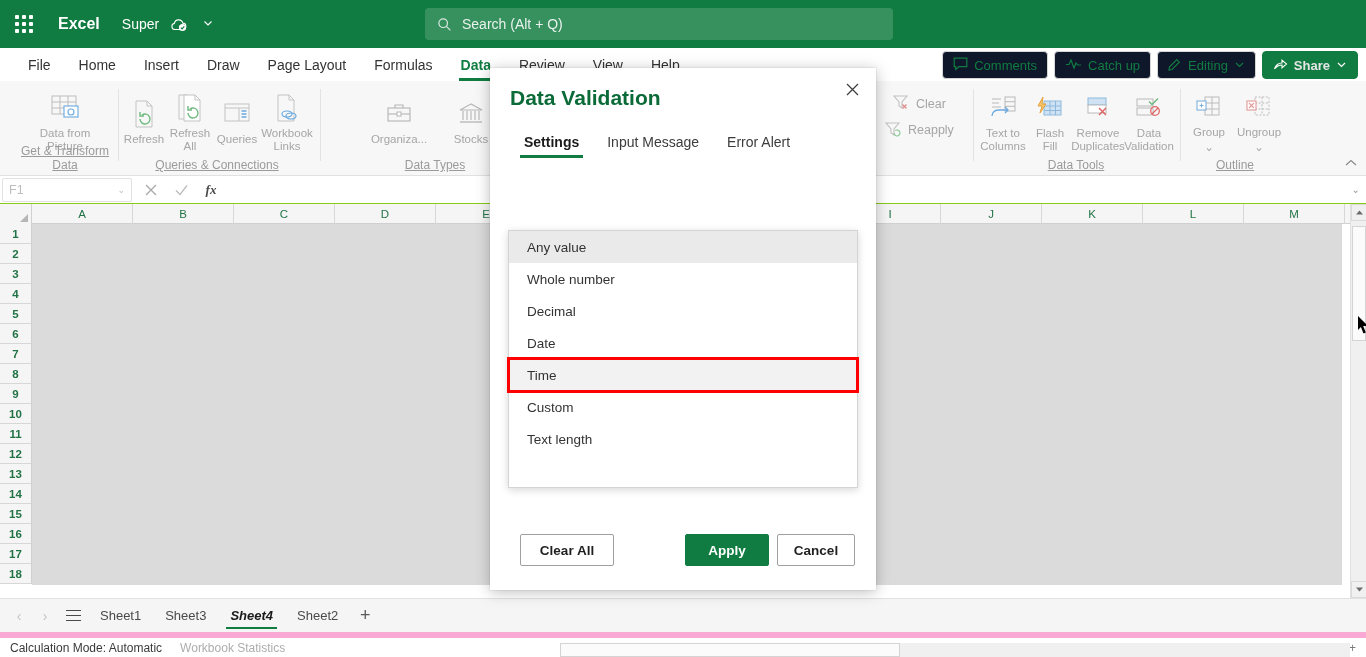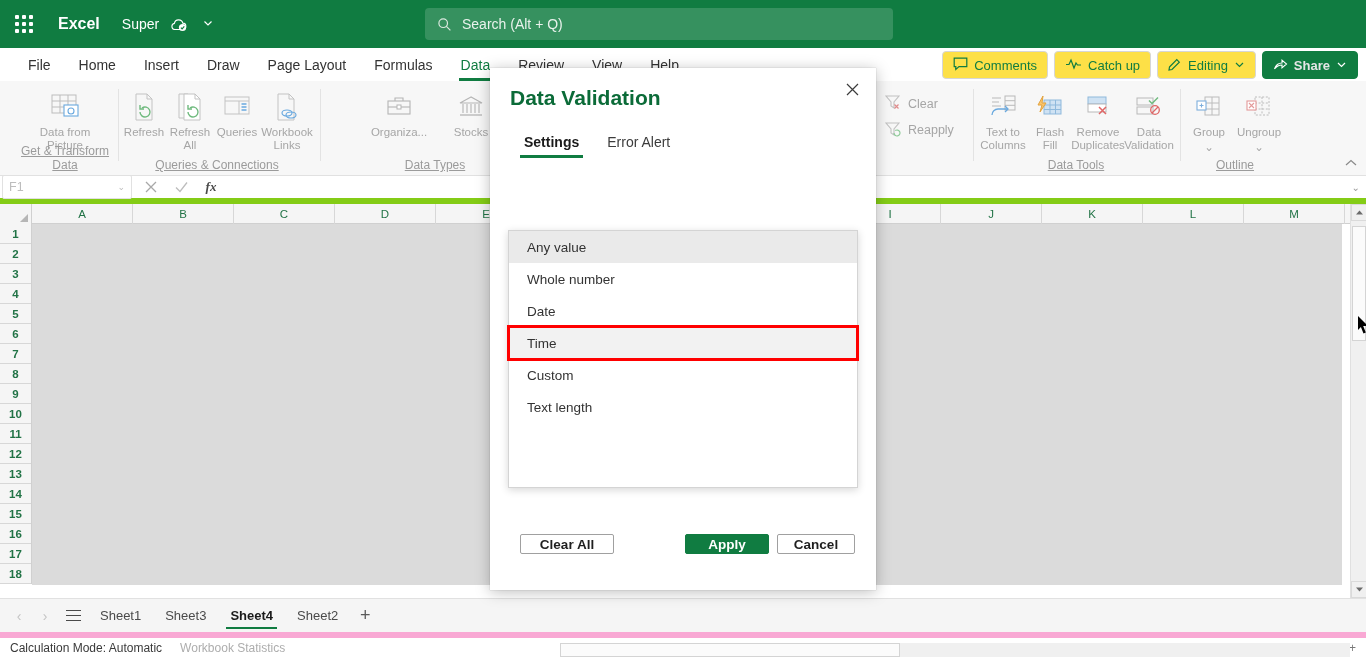--- a/index.html
+++ b/index.html
@@ -44,48 +44,48 @@
 
   
   .tabsrow {
     position: absolute; top: 48px; left: 0; width: 1366px; height: 33px;
     background: #fff; display: flex; align-items: center; padding-left: 14px;
   }
   .rtab {
     font-size: 14px; color: #333; padding: 6px 14px; cursor: pointer;
     position: relative; white-space: nowrap;
   }
-  .rtab.active { color: #107c41; font-weight: 400; }
+  .rtab.active { color: #107c41; font-weight: 700; }
   .rtab.active::after {
     content: ""; position: absolute; left: 12px; right: 12px; bottom: -2px;
     height: 2.5px; background: #107c41;
   }
   .tabs-right {
     position: absolute; right: 8px; top: 3px; display: flex; align-items: center; gap: 6px;
   }
   .pillbtn {
-    height: 28px; border: 1px solid #d6d6d6; border-radius: 4px; background: #fde047;
+    height: 28px; border: 1px solid #d6d6d6; border-radius: 4px; background: #0f172a;
     display: flex; align-items: center; gap: 6px; padding: 0 10px;
     font-size: 13px; color: #107c41; cursor: pointer; white-space: nowrap;
   }
   .pillbtn.share {
     background: #107c41; color: #e5e5e5; border-color: #107c41; font-weight: bold;
   }
   .pillbtn.share .lbl { font-weight: bold; }
 
   
   .ribbon {
     position: absolute; top: 81px; left: 0; width: 1366px; height: 95px;
     background: #f7f7f7; border-bottom: 1px solid #e1e1e1;
   }
   .rgroup {
     position: absolute; top: 0; height: 95px;
     display: flex; flex-direction: column; align-items: center;
   }
-  .rgroup .items { display: flex; align-items: flex-start; height: 72px; padding-top: 5px; }
+  .rgroup .items { display: flex; align-items: center; height: 72px; padding-top: 5px; }
   .rgroup .gname {
     font-size: 12px; color: #9b9b9b; text-align: center; width: 100%;
     position: absolute; bottom: 4px; text-decoration: underline;
   }
   .rsep { position: absolute; top: 8px; width: 1px; height: 72px; background: #e3e3e3; }
   .rbtn {
     width: 72px; display: flex; flex-direction: column; align-items: center;
     cursor: pointer; padding-top: 4px;
   }
   .rbtn .ic { height: 34px; display: flex; align-items: center; justify-content: center; }
@@ -99,21 +99,21 @@
   }
   .rbtn-sm .lb { font-size: 12.5px; color: #a6a6a6; }
   .ribbon-collapse {
     position: absolute; right: 8px; bottom: 4px; color: #666; font-size: 12px; cursor: pointer;
   }
 
   
   .fbar {
     position: absolute; top: 176px; left: 0; width: 1366px; height: 28px;
     background: #fff; display: flex; align-items: center;
-    border-bottom: 6px solid #84cc16;
+    border-bottom: 1px solid #84cc16;
   }
   .namebox {
     width: 130px; height: 24px; margin-left: 2px; border: 1px solid #e1e1e1;
     border-radius: 2px; display: flex; align-items: center; padding: 0 6px;
     font-size: 12.5px; color: #bdbdbd; cursor: text; background: #fff;
   }
   .namebox .nb-chev { margin-left: auto; color: #bdbdbd; font-size: 9px; }
   .fbtns { display: flex; align-items: center; gap: 0px; margin-left: 4px; }
   .fbtn {
     width: 30px; height: 24px; display: flex; align-items: center; justify-content: center;
@@ -201,21 +201,21 @@
     color: #c4c4c4; font-size: 14px; cursor: pointer;
   }
   .allsheets {
     width: 30px; height: 26px; display: flex; align-items: center; justify-content: center;
     cursor: pointer;
   }
   .stab {
     font-size: 13px; color: #4a4a4a; padding: 6px 12px; cursor: pointer;
     position: relative; white-space: nowrap;
   }
-  .stab.active { font-weight: bold; color: #1a1a1a; }
+  .stab.active { font-weight: bold; color: #1a1a1a; font-style: italic; }
   .stab.active::after {
     content: ""; position: absolute; left: 8px; right: 8px; bottom: 0;
     height: 2.5px; background: #107c41;
   }
   .addsheet {
     width: 30px; height: 26px; display: flex; align-items: center; justify-content: center;
     font-size: 18px; color: #5a5a5a; cursor: pointer;
   }
 
   
@@ -285,21 +285,21 @@
   }
   .opt.current { background: #eaeaea; }
   .opt.hovered {
     background: #f2f2f2; outline: 3px solid #ff0000; outline-offset: -1px;
     position: relative; z-index: 5;
   }
   .dlg-footer {
     position: absolute; left: 0; bottom: 0; width: 386px; height: 74px; background: #fff;
   }
   .btn {
-    position: absolute; height: 20px; border-radius: 2px; font-size: 13.5px;
+    position: absolute; height: 32px; border-radius: 2px; font-size: 13.5px;
     display: flex; align-items: center; justify-content: center; cursor: pointer;
     font-weight: bold;
   }
   .btn.ghost { background: #fff; border: 1px solid #a0a0a0; color: #1f1f1f; }
   .btn.primary { background: #107c41; border: 1px solid #107c41; color: #fff; }
   .btn-clear { left: 30px; top: 18px; width: 94px; }
   .btn-apply { left: 195px; top: 18px; width: 84px; }
   .btn-cancel{ left: 287px; top: 18px; width: 78px; }
 
   .cursor-arrow { position: absolute; z-index: 200; pointer-events: none; }
@@ -737,20 +737,21 @@
   <div class="dlg">
     <div class="dlg-title">Data Validation</div>
     <div class="dlg-close">
       <svg width="13" height="13" viewBox="0 0 13 13">
           <path d="M1 1l11 11M12 1L1 12" stroke="#3c3c3c" stroke-width="1.2"></path>
         </svg>
     </div>
 
     <div class="dlg-tabs">
       <div class="dtab active">Settings</div>
+      <div class="dtab">Input Message</div>
       <div class="dtab">Error Alert</div>
     </div>
 
     <div class="dlg-label">Allow</div>
     <div class="combo">
       <span class="val">Any value</span>
       <span class="arrowbox">
         <svg width="11" height="8" viewBox="0 0 11 8">
             <path d="M1 2l4.5 4L10 2" fill="none" stroke="#444" stroke-width="1.2"></path>
           </svg>
@@ -760,20 +761,21 @@
     <div class="dlg-footer">
       <div class="btn ghost btn-clear">Clear All</div>
       <div class="btn primary btn-apply">Apply</div>
       <div class="btn ghost btn-cancel">Cancel</div>
     </div>
   </div>
 
   <div class="dropdown">
     <div class="opt current">Any value</div>
     <div class="opt">Whole number</div>
+    <div class="opt">Decimal</div>
     <div class="opt">Date</div>
     <div class="opt hovered">Time</div>
     <div class="opt">Custom</div>
     <div class="opt">Text length</div>
   </div>
 
   <div class="cursor-arrow" style="left:1357px; top:315px;">
     <svg width="13" height="20" viewBox="0 0 13 20">
         <path d="M1 1l10 10H6.2l2.6 6.5-2.3 1-2.6-6.5L1 15z" fill="#000"></path>
       </svg>

